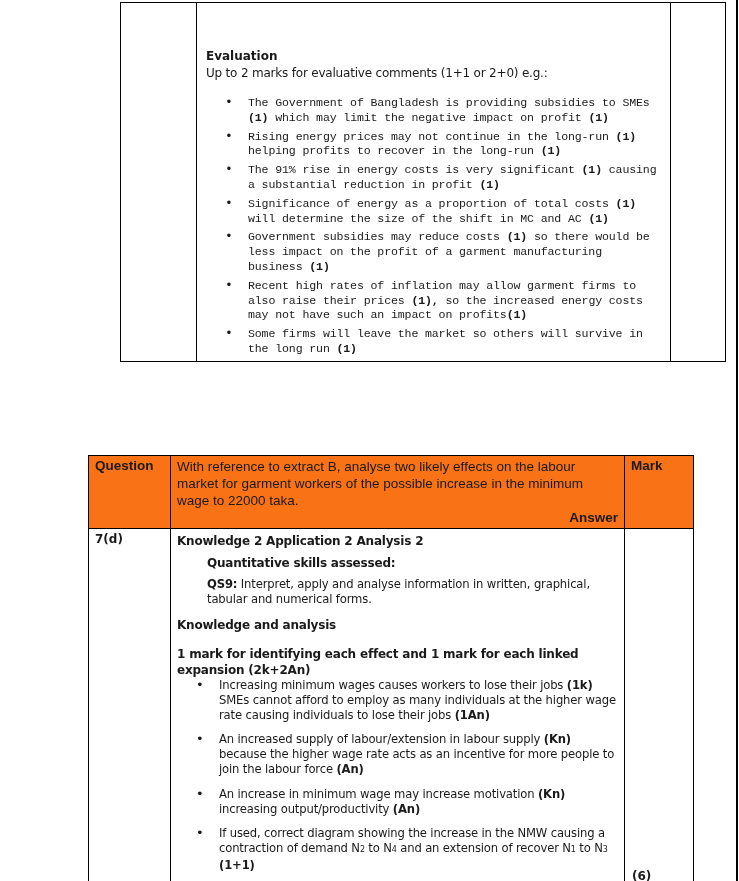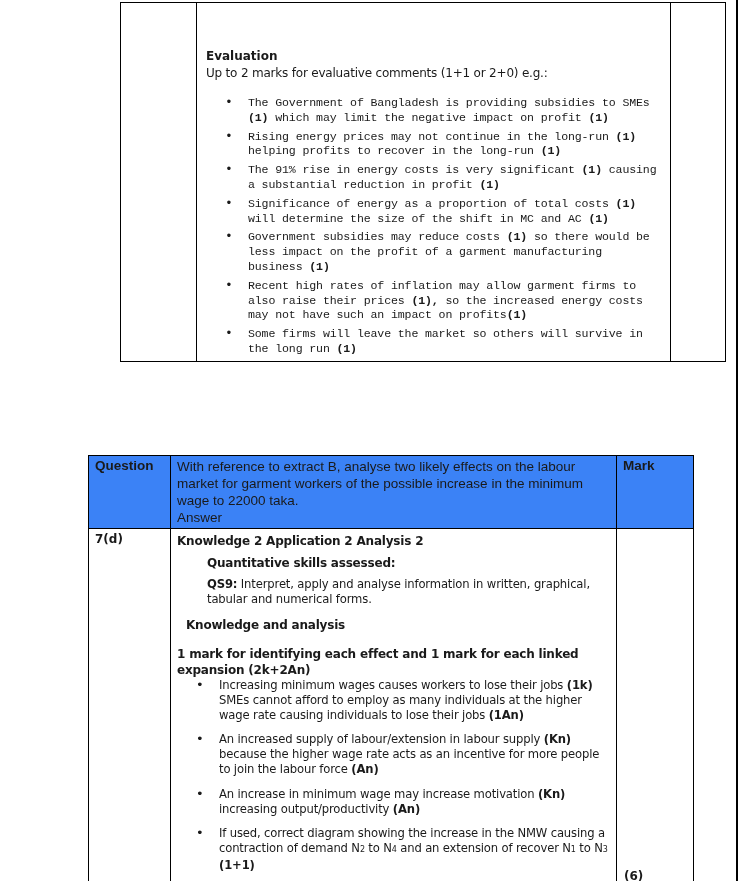--- a/index.html
+++ b/index.html
@@ -19,32 +19,32 @@
   ul.bul { list-style: none; margin: 0; padding: 0; }
   ul.bul li { position: relative; padding-left: 42px; font-family: "DejaVu Sans", sans-serif; font-size: 11.6px; line-height: 14.8px; letter-spacing: -0.15px; }
   ul.bul li::before { content: "\2022"; position: absolute; left: 19px; top: 0; font-size: 13px; }
   #t1 ul.bul li { margin-bottom: 4px; font-family: Liberation Mono, monospace; }
   #t2 ul.bul li { margin-bottom: 10px; }
   b { font-weight: bold; }
 
   #t2 { left: 88px; top: 455px; width: 606px; height: 424px; }
   #t2 td.c1 { width: 75px; }
   #t2 td.c3 { width: 54px; }
-  #t2 tr.head td { background: #3b82f6; height: 70px; }
+  #t2 tr.head td { background: #f97316; height: 70px; }
   #t2 tr.head td.c1 { padding: 2px 0 0 6px; font-family: "Liberation Sans", sans-serif; font-weight: bold; font-size: 13.5px; }
   #t2 tr.head td.c2 { padding: 2px 6px 0 6px; font-family: "Liberation Sans", sans-serif; font-size: 13.5px; line-height: 17px; }
-  #t2 tr.head td.c3 { padding: 2px 16px 0 6px; font-family: "Liberation Sans", sans-serif; font-weight: bold; font-size: 13.5px; }
-  .ans-label { font-weight: normal; }
+  #t2 tr.head td.c3 { padding: 2px 8px 0 6px; font-family: "Liberation Sans", sans-serif; font-weight: bold; font-size: 13.5px; }
+  .ans-label { font-weight: bold; text-align: right; }
   #t2 tr.body td.c1 { padding: 3px 0 0 6px; font-family: "DejaVu Sans", sans-serif; font-weight: bold; font-size: 12px; }
   #t2 tr.body td.c2 { padding: 4px 6px 0 6px; }
   #t2 tr.body td.c3 { vertical-align: bottom; padding: 0 0 0 7px; font-family: "DejaVu Sans", sans-serif; font-weight: bold; font-size: 12px; line-height: 14px; }
   .h-bold { font-family: "DejaVu Sans", sans-serif; font-weight: bold; font-size: 12px; line-height: 17px; letter-spacing: -0.2px; }
   .p-norm { font-family: "DejaVu Sans", sans-serif; font-size: 11.6px; line-height: 15px; letter-spacing: -0.15px; }
   .gap6 { margin-top: 5px; margin-left: 30px; }
-  .gap10 { margin-top: 10px; margin-left: 9px; }
+  .gap10 { margin-top: 10px; }
   .gap12 { margin-top: 12px; }
   sub.sm { font-size: 8px; vertical-align: baseline; }
 </style>
 </head>
 <body>
 
 <div class="edge-line"></div>
 
 <table id="t1">
   <tbody>

